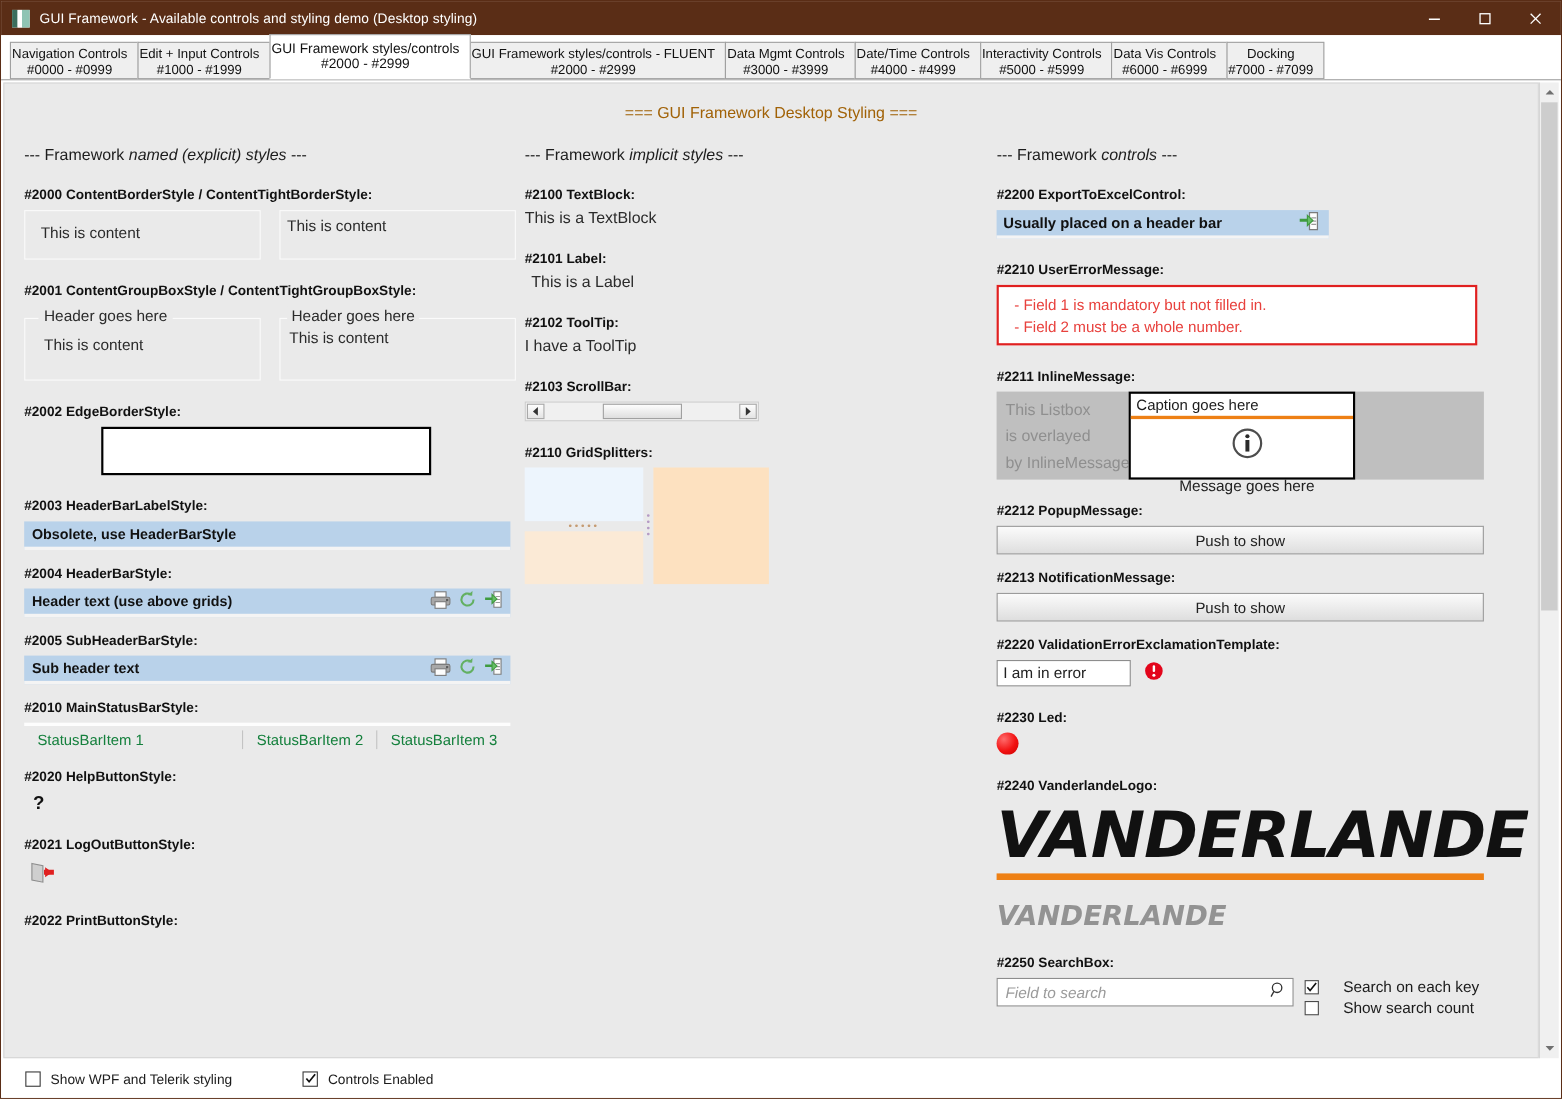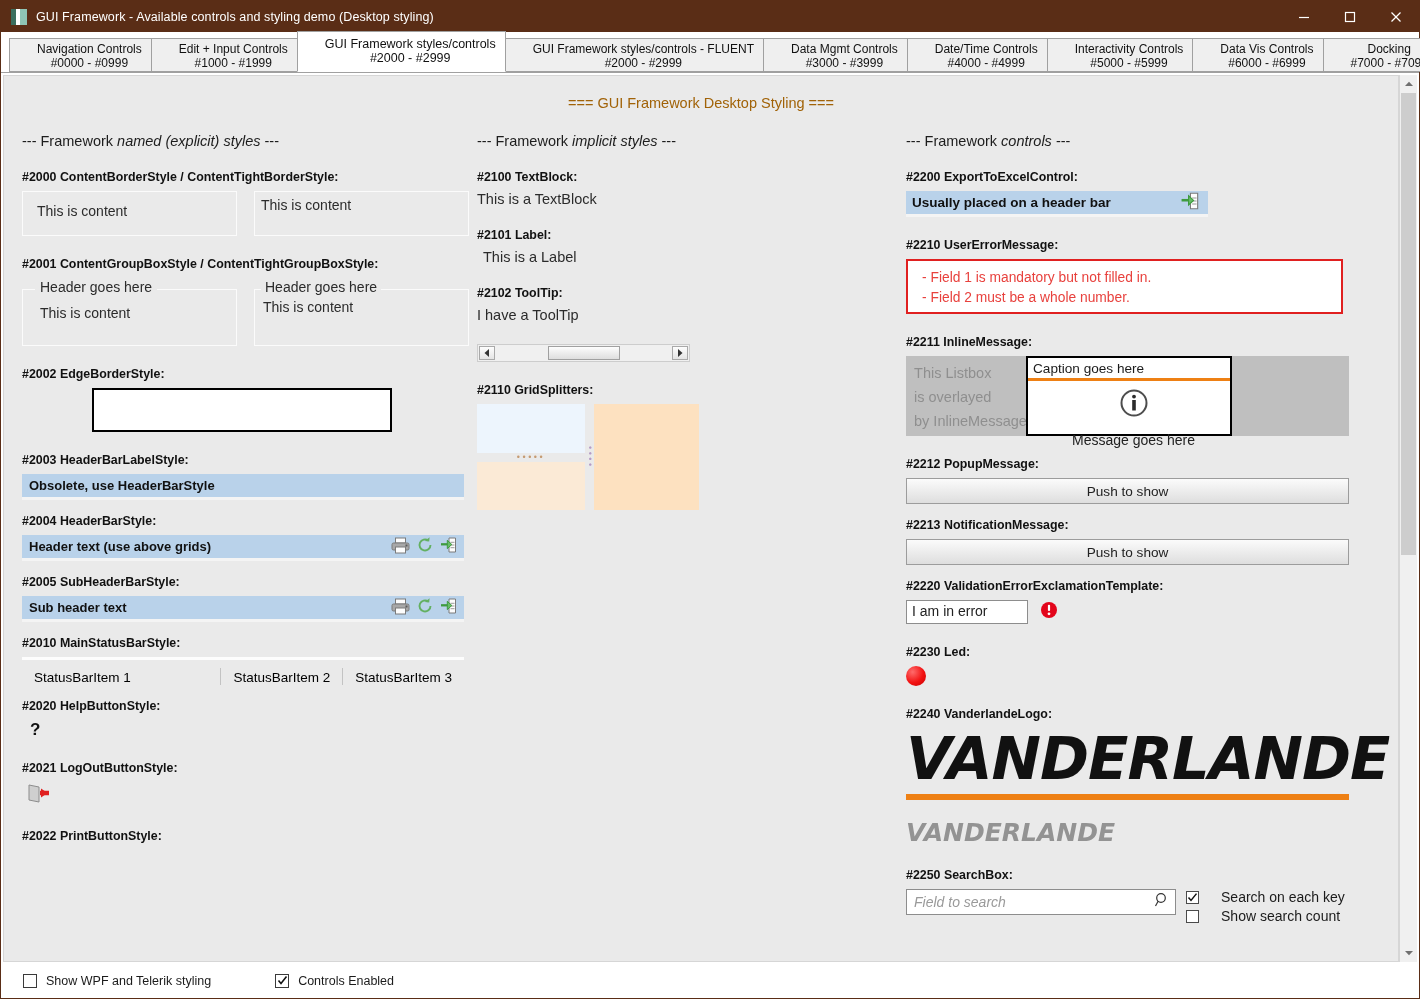--- a/index.html
+++ b/index.html
@@ -49,21 +49,21 @@
     display: flex; align-items: flex-end;
     position: relative;
     border-bottom: 1px solid #a0a0a0;
   }
   .tab {
     height: 34px;
     background: #efefef;
     border: 1px solid #a0a0a0;
     border-bottom: 1px solid #a0a0a0;
     margin-right: -1px;
-    padding: 2px 9px 0 27px;
+    padding: 2px 9px 0 1px;
     display: flex; flex-direction: column;
     align-items: center; justify-content: center;
     font-size: 12px; color: #111;
     line-height: 14px;
     position: relative; z-index: 1;
   }
   .tab.selected {
     background: #ffffff;
     height: 41px;
     border-bottom: 1px solid #ffffff;
@@ -145,22 +145,22 @@
     display: flex; align-items: center;
     font-size: 13px; font-weight: bold; color: #111;
     padding-left: 7px;
   }
   .headerbar .hb-sp { flex: 1; }
   .hb-icons { display: flex; align-items: center; gap: 6px; padding-right: 5px; }
   
   .mainstatus {
     width: 442px; height: 28px;
     border-top: 3px solid #fdfdfd;
-    display: flex; align-items: flex-end;
-    font-size: 13.5px; color: #000000;
+    display: flex; align-items: center;
+    font-size: 13.5px; color: #15803d;
   }
   .sbi { padding: 0 12px; }
   .sbsep { width: 1px; height: 17px; background: #c3c3c3; }
   .helpq { font-size: 17px; font-weight: bold; color: #111; padding-left: 8px;}
   .logout { padding-left: 5px; }
   
   .txt { font-size: 14.5px; color: #2b2b2b; }
   .scrollbar-demo {
     width: 213px; height: 18px;
     background: #f0f0f0; border: 1px solid #cdcdcd;
@@ -535,20 +535,21 @@
             <div class="lbl">#2101 Label:</div>
             <div class="txt" style="padding-left:6px">This is a Label</div>
 
             <div class="gap"></div>
 
             <div class="lbl">#2102 ToolTip:</div>
             <div class="txt">I have a ToolTip</div>
 
             <div class="gap"></div>
 
+            <div class="lbl">#2103 ScrollBar:</div>
             <div class="scrollbar-demo">
               <div class="sb-btn">
                 <svg width="6" height="8" viewBox="0 0 6 8">
                     <path d="M5 0 L5 8 L0.5 4 Z" fill="#333"></path>
                   </svg>
               </div>
               <div class="sb-thumb"></div>
               <div class="sb-btn">
                 <svg width="6" height="8" viewBox="0 0 6 8">
                     <path d="M1 0 L1 8 L5.5 4 Z" fill="#333"></path>

